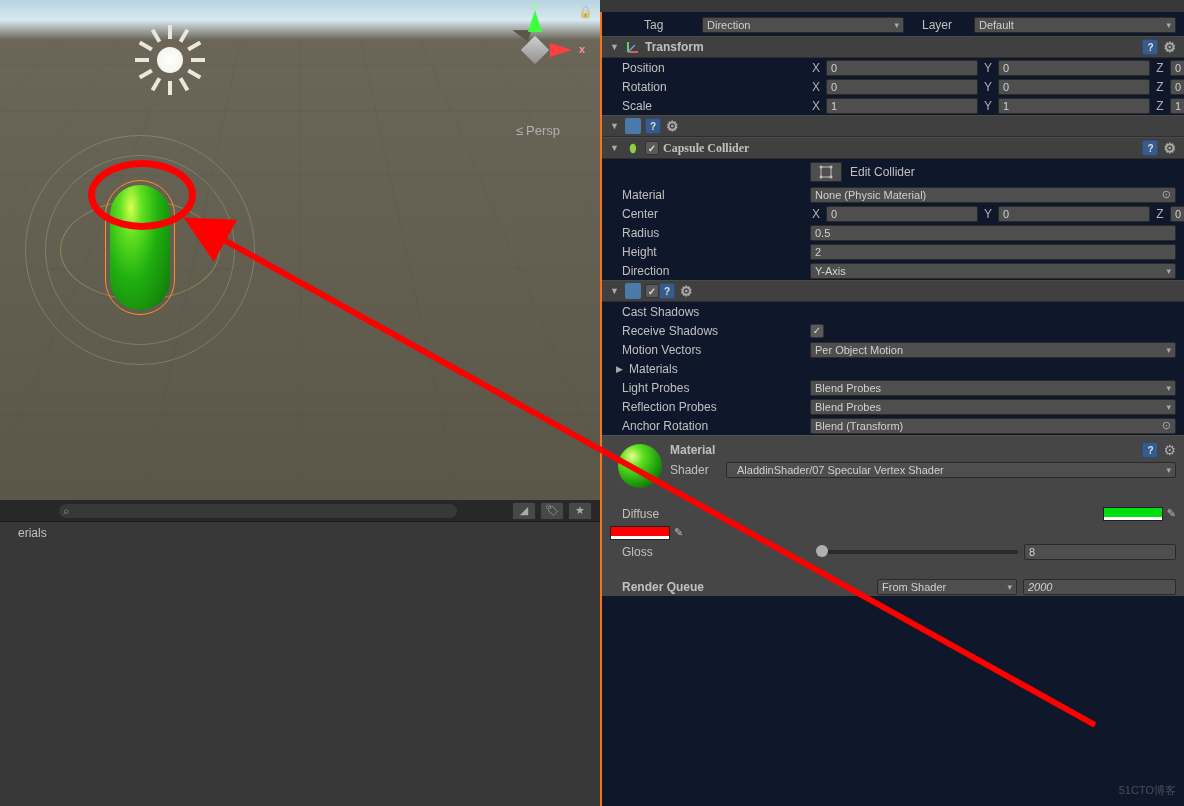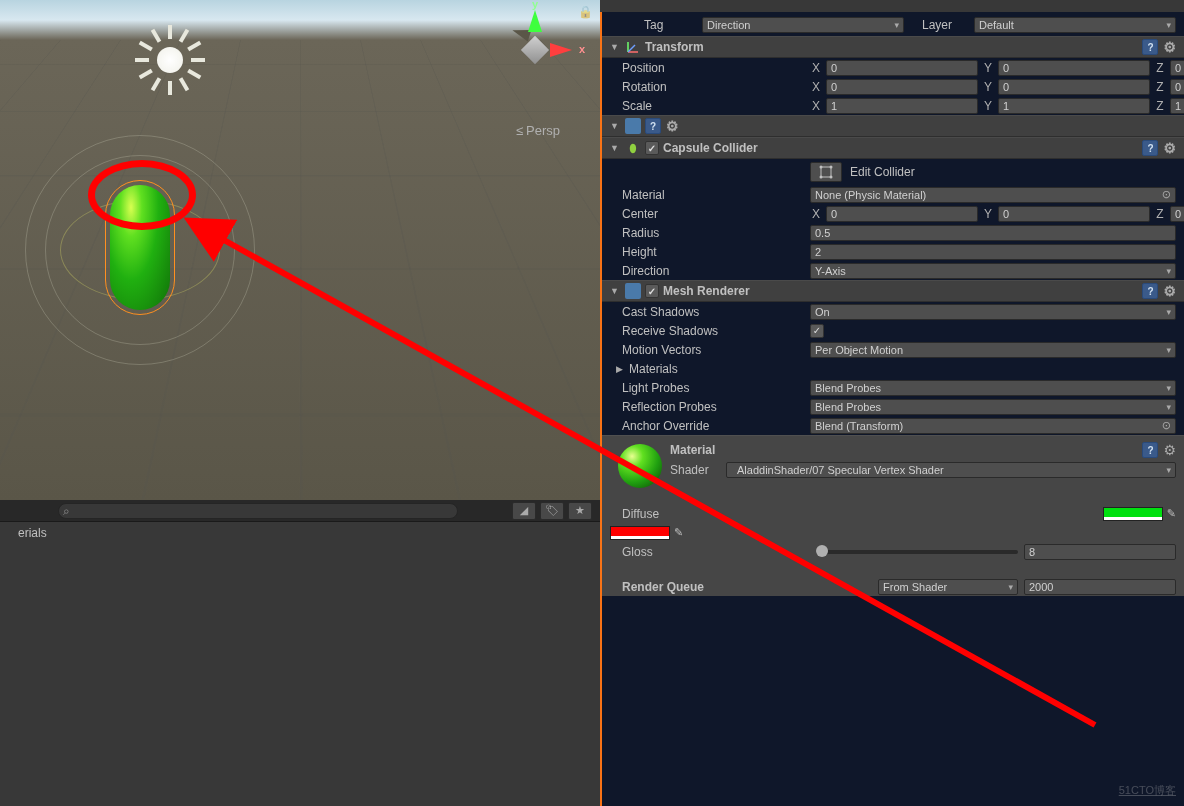--- a/index.html
+++ b/index.html
@@ -59,21 +59,21 @@
 .color-field { flex: 0 0 60px; height: 14px; border: 1px solid #222; margin-right: 4px; }
 .color-field-inner { width: 100%; height: 100%; position: relative; }
 .color-field-inner::after { content: ""; position: absolute; bottom: 0; left: 0; right: 0; height: 3px; background: #fff; }
 .eyedrop { color: #bbb; font-size: 11px; cursor: pointer; }
 .slider-track { flex: 1; height: 4px; background: #2a2a2a; border-radius: 2px; position: relative; margin: 0 6px; }
 .slider-thumb { position: absolute; left: 0; top: -5px; width: 12px; height: 12px; border-radius: 50%; background: #b0b0b0; }
 .mat-sphere { width: 44px; height: 44px; border-radius: 50%; background: radial-gradient(circle at 32% 28%, #e8ff90 0%, #60e020 25%, #20a010 60%, #0a4005 100%); margin: 4px 8px; }
 .mat-header-row { display: flex; align-items: flex-start; background: #464646; border-top: 1px solid #505050; padding: 4px 8px 2px 8px; }
 .mat-title-block { flex: 1; }
 .arrow-svg { position: absolute; left: 0; top: 0; pointer-events: none; z-index: 10; }
-.watermark { position: absolute; right: 8px; bottom: 8px; font-size: 11px; color: rgba(200,200,200,0.3); text-decoration: underline; }
+.watermark { position: absolute; right: 8px; bottom: 8px; font-size: 11px; color: rgba(200,200,200,0.3); }
 .tf-icon { transform: rotate(0deg); }
 </style>
 </head>
 <body>
 
 <div class="main">
 
   <div class="left-pane">
     <div class="scene-view">
       <div class="grid"></div>
@@ -192,21 +192,21 @@
       <span class="foldout">▼</span>
       <span class="comp-icon" style="background:#4a7aaa;border-radius:2px;"></span>
       <span class="help-icon">?</span>
       <span class="gear-icon">⚙</span>
     </div>
 
     <div class="row row-header">
       <span class="foldout">▼</span>
       <span class="comp-icon" style="color:#90d040;">⬮</span>
       <span class="checkbox-custom">✓</span>
-      <span style="flex:1;margin-left:4px;">Capsule Collider</span>
+      <span style="flex:1;margin-left:4px;font-family:Liberation Serif, serif;">Capsule Collider</span>
       <span class="help-icon">?</span>
       <span class="gear-icon">⚙</span>
     </div>
     <div class="row" style="height:26px;">
       <span class="label"></span>
       <button class="btn" style="margin-right:8px;">
         <svg width="14" height="14" viewBox="0 0 14 14">
             <rect x="2" y="2" width="10" height="10" fill="none" stroke="#c0c0c0"></rect>
             <circle cx="2" cy="2" r="1.5" fill="#c0c0c0"></circle>
             <circle cx="12" cy="2" r="1.5" fill="#c0c0c0"></circle>
@@ -241,27 +241,25 @@
     </div>
     <div class="row">
       <span class="label">Direction</span>
       <div class="field field-dd">Y-Axis</div>
     </div>
 
     <div class="row row-header">
       <span class="foldout">▼</span>
       <span class="comp-icon" style="background:#4a7aaa;border-radius:2px;"></span>
       <span class="checkbox-custom">✓</span>
-      <span style="flex:1;margin-left:4px;">Mesh Renderer</span>
       <span class="help-icon">?</span>
       <span class="gear-icon">⚙</span>
     </div>
     <div class="row">
       <span class="label">Cast Shadows</span>
-      <div class="field field-dd">On</div>
     </div>
     <div class="row">
       <span class="label">Receive Shadows</span>
       <span class="checkbox-custom">✓</span>
     </div>
     <div class="row">
       <span class="label">Motion Vectors</span>
       <div class="field field-dd">Per Object Motion</div>
     </div>
     <div class="row">
@@ -270,21 +268,21 @@
     </div>
     <div class="row">
       <span class="label">Light Probes</span>
       <div class="field field-dd">Blend Probes</div>
     </div>
     <div class="row">
       <span class="label">Reflection Probes</span>
       <div class="field field-dd">Blend Probes</div>
     </div>
     <div class="row">
-      <span class="label">Anchor Override</span>
+      <span class="label">Anchor Rotation</span>
       <div class="field field-obj">Blend (Transform)</div>
     </div>
 
     <div class="mat-header-row">
       <div class="mat-sphere"></div>
       <div class="mat-title-block">
         <div style="display:flex;align-items:center;height:20px;">
           <span style="flex:1;font-weight:bold;">Material</span>
           <span class="help-icon">?</span>
           <span class="gear-icon">⚙</span>
@@ -313,21 +311,21 @@
       <span class="label">Gloss</span>
       <div class="slider-track">
           <div class="slider-thumb"></div>
         </div>
       <input class="xyz-field" style="flex: 0 0 70px;" value="8">
     </div>
     <div style="height:16px;background:#464646;"></div>
     <div class="row" style="background:#464646;">
       <span class="label" style="flex:1;font-weight:bold;">Render Queue</span>
       <div class="field field-dd" style="flex:0 0 140px;margin-right:6px;">From Shader</div>
-      <input class="xyz-field" style="flex: 0 0 70px;" value="2000">
+      <input class="xyz-field" style="flex: 0 0 70px; font-style: italic;" value="2000">
     </div>
   </div>
 </div>
 
 <svg class="arrow-svg" width="1184" height="806">
   <defs>
     <marker id="arrowhead" markerWidth="8" markerHeight="8" refX="2" refY="4" orient="auto">
       <polygon points="0 0, 8 4, 0 8" fill="#ff0000"></polygon>
     </marker>
   </defs>

